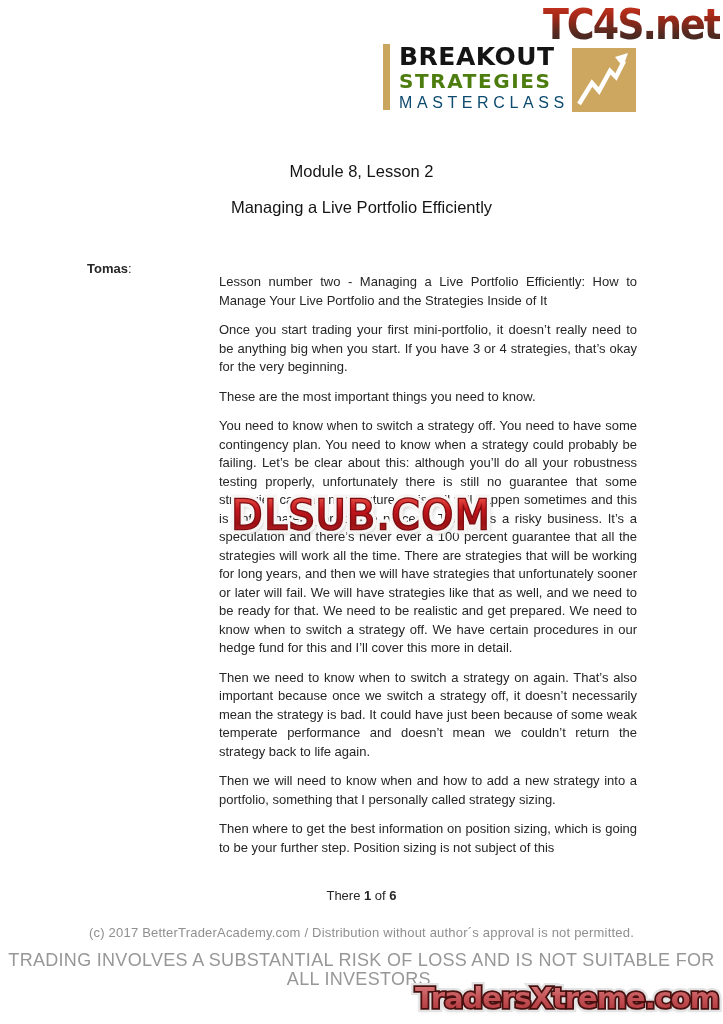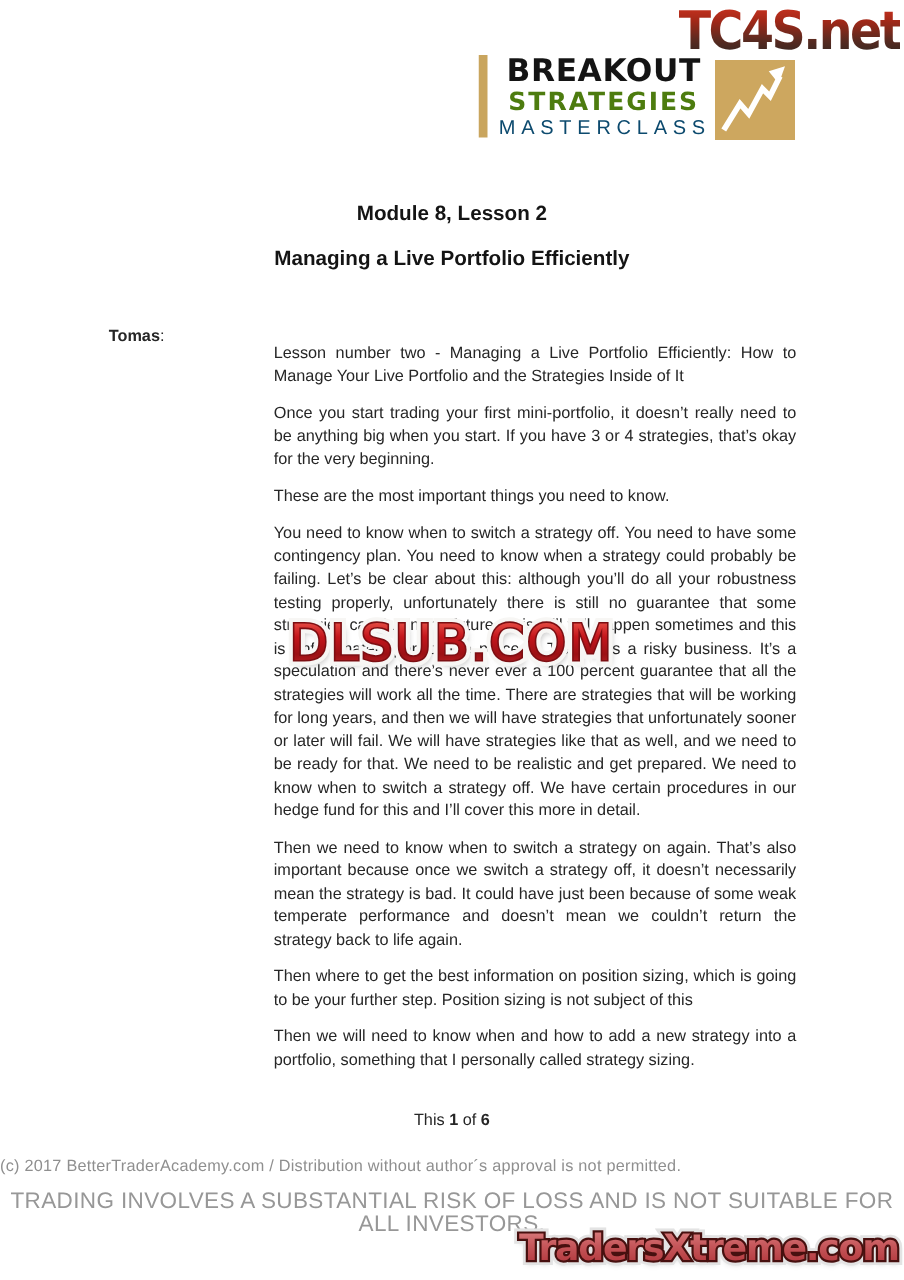--- a/index.html
+++ b/index.html
@@ -29,42 +29,42 @@
     background: linear-gradient(180deg, #d23420 5%, #a02818 35%, #5a2a20 65%, #2c2622 95%);
     -webkit-background-clip: text;
     background-clip: text;
     -webkit-text-fill-color: transparent;
     color: #6a2418;
   }
 
   
   .logo { position: absolute; top: 44px; left: 383px; display: flex; z-index: 2; }
   .logo-bar { width: 7px; height: 66px; background: #c9a55e; margin-right: 9px; }
-  .logo-text { width: 168px; padding-top: 1px; text-align: center; }
+  .logo-text { width: 168px; padding-top: 1px; }
   .logo-l1 {
     font-family: "DejaVu Sans", sans-serif;
     font-weight: 800; font-size: 25px; line-height: 24px;
     color: #141414; letter-spacing: 0.5px;
   }
   .logo-l2 {
     font-family: "DejaVu Sans", sans-serif;
     font-weight: 700; font-size: 20px; line-height: 24px;
     color: #4d7c0f; letter-spacing: 1.6px;
   }
   .logo-l3 {
     font-family: "Liberation Sans", sans-serif;
     font-weight: 400; font-size: 16px; line-height: 20px;
     color: #0c4a6e; letter-spacing: 4.6px;
   }
   .logo-mark { width: 64px; height: 64px; background: #cda75f; margin-left: 5px; margin-top: 4px; }
 
   
   .title-h1, .title-h2 {
     position: absolute; left: 0; width: 100%;
-    text-align: center; font-weight: 700; font-size: 16.5px; color: #141414;
+    text-align: center; font-weight: 400; font-size: 16.5px; color: #141414;
   }
   .title-h1 { top: 162px; }
   .title-h2 { top: 198px; }
 
   
   .speaker {
     position: absolute; top: 261px; left: 87px;
     font-size: 13px; color: #262626;
   }
   .speaker .b { font-weight: 700; }
@@ -80,21 +80,21 @@
   .paras p:last-child { margin-bottom: 0; }
 
   
   .pagenum {
     position: absolute; top: 888px; left: 0; width: 100%;
     text-align: center; font-size: 13px; color: #262626;
   }
   .pagenum .b { font-weight: 700; }
   .copyright {
     position: absolute; top: 925px; left: 0; width: 100%;
-    font-size: 13px; letter-spacing: 0.2px; color: #8f8f8f;
+    text-align: center; font-size: 13px; letter-spacing: 0.2px; color: #8f8f8f;
   }
   .disclaimer {
     position: absolute; top: 951px; left: 0; width: 100%;
     text-align: center; font-size: 18px; line-height: 19px;
     letter-spacing: 0.3px; color: #979797;
   }
 
   
   .dlsub {
     position: absolute; top: 492px; left: 50%;
@@ -177,25 +177,25 @@
   <div class="title-h2">Managing a Live Portfolio Efficiently</div>
 
   <div class="speaker"><span class="b">Tomas</span><span>:</span></div>
 
   <div class="paras">
       <p>Lesson number two - Managing a Live Portfolio Efficiently: How to Manage Your Live Portfolio and the Strategies Inside of It</p>
       <p>Once you start trading your first mini-portfolio, it doesn’t really need to be anything big when you start. If you have 3 or 4 strategies, that’s okay for the very beginning.</p>
       <p>These are the most important things you need to know.</p>
       <p>You need to know when to switch a strategy off. You need to have some contingency plan. You need to know when a strategy could probably be failing. Let’s be clear about this: although you’ll do all your robustness testing properly, unfortunately there is still no guarantee that some strategies can fail in the future. This still will happen sometimes and this is unfortunately part of the process. Trading is a risky business. It’s a speculation and there’s never ever a 100 percent guarantee that all the strategies will work all the time. There are strategies that will be working for long years, and then we will have strategies that unfortunately sooner or later will fail. We will have strategies like that as well, and we need to be ready for that. We need to be realistic and get prepared. We need to know when to switch a strategy off. We have certain procedures in our hedge fund for this and I’ll cover this more in detail.</p>
       <p>Then we need to know when to switch a strategy on again. That’s also important because once we switch a strategy off, it doesn’t necessarily mean the strategy is bad. It could have just been because of some weak temperate performance and doesn’t mean we couldn’t return the strategy back to life again.</p>
+      <p>Then we will need to know when and how to add a new strategy into a portfolio, something that I personally called strategy sizing.</p>
       <p>Then where to get the best information on position sizing, which is going to be your further step. Position sizing is not subject of this</p>
-      <p>Then we will need to know when and how to add a new strategy into a portfolio, something that I personally called strategy sizing.</p>
     </div>
 
-  <div class="pagenum"><span>This </span><span class="b">1</span><span> of </span><span class="b">6</span></div>
+  <div class="pagenum"><span>There </span><span class="b">1</span><span> of </span><span class="b">6</span></div>
 
   <div class="copyright">(c) 2017 BetterTraderAcademy.com / Distribution without author´s approval is not permitted.</div>
 
   <div class="disclaimer">
     <div>TRADING INVOLVES A SUBSTANTIAL RISK OF LOSS AND IS NOT SUITABLE FOR ALL INVESTORS,</div>
   </div>
 
   <div class="dlsub">
     <span class="layer stroke-white">DLSUB.COM</span>
     <span class="layer stroke-dark">DLSUB.COM</span>

